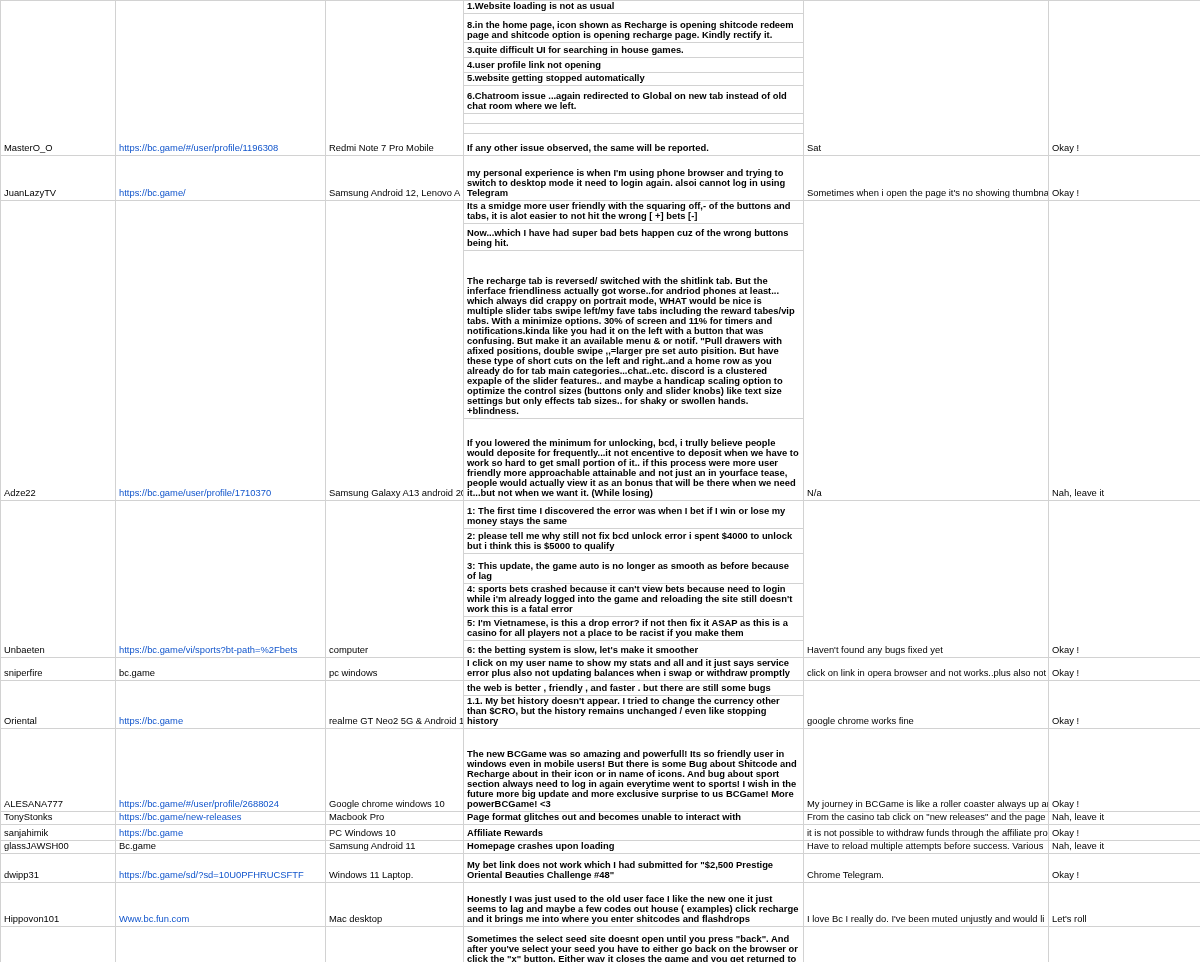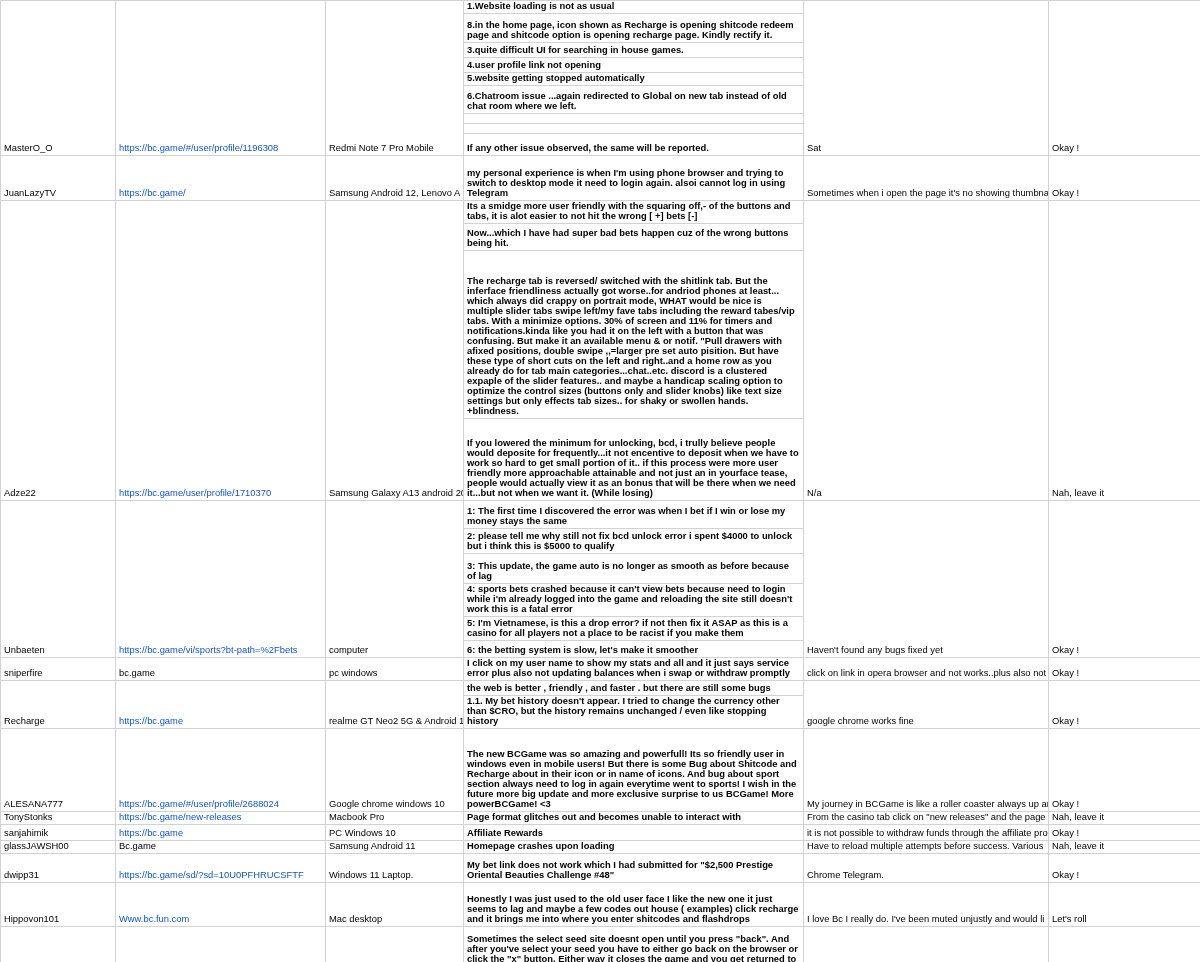--- a/index.html
+++ b/index.html
@@ -125,21 +125,21 @@
       </tr>
       <tr style="height: 21px;">
         <td class="col-user nowrap">sniperfire</td>
         <td class="col-url nowrap">bc.game</td>
         <td class="col-device nowrap">pc windows</td>
         <td class="col-feedback">I click on my user name to show my stats and all and it just says service error plus also not updating balances when i swap or withdraw promptly</td>
         <td class="col-comment nowrap">click on link in opera browser and not works..plus also not</td>
         <td class="col-verdict nowrap">Okay !</td>
       </tr>
       <tr style="height: 15px;">
-        <td class="col-user nowrap" rowspan="2">Recharge</td>
+        <td class="col-user nowrap" rowspan="2">Oriental</td>
         <td class="col-url nowrap" rowspan="2"><a>https://bc.game</a></td>
         <td class="col-device nowrap" rowspan="2">realme GT Neo2 5G &amp; Android 1</td>
         <td class="col-feedback">the web is better , friendly , and faster . but there are still some bugs</td>
         <td class="col-comment nowrap" rowspan="2">google chrome works fine</td>
         <td class="col-verdict nowrap" rowspan="2">Okay !</td>
       </tr>
       <tr style="height: 27px;">
         <td class="col-feedback">1.1. My bet history doesn't appear. I tried to change the currency other than $CRO, but the history remains unchanged / even like stopping history</td>
       </tr>
       <tr style="height: 83px;">

